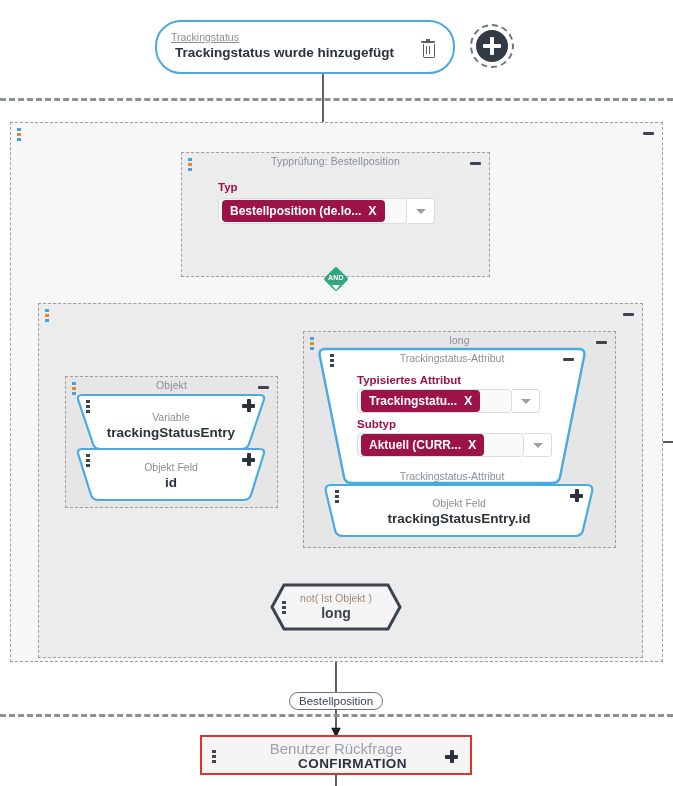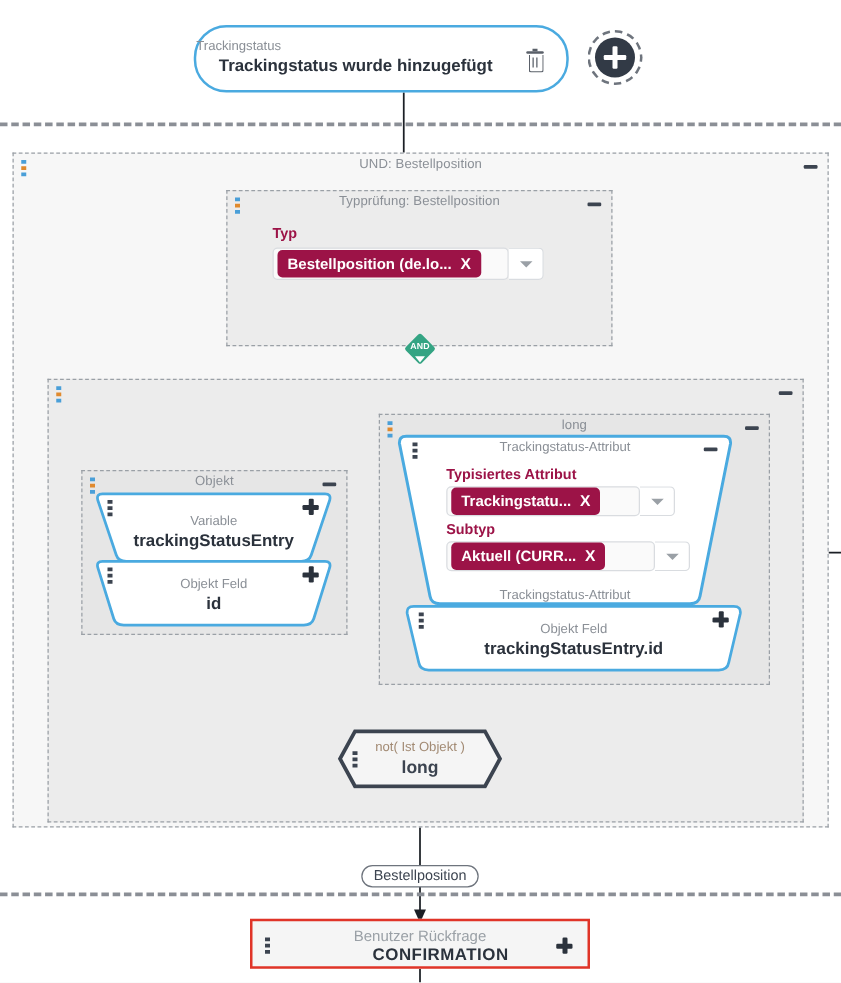--- a/index.html
+++ b/index.html
@@ -155,21 +155,21 @@
   .pill{
     position:absolute;border:1px solid #6e747d;border-radius:10px;
     background:#ffffff;font-size:11.5px;color:#3c4450;
     padding:2px 9px;white-space:nowrap;
   }
 
   
   .conf-node{
     position:absolute;border:2px solid #e03428;background:#f5f5f5;box-sizing:border-box;
   }
-  .conf-sub{font-size:12px;color:#9aa0a6;text-align:center;line-height:14px;}
+  .conf-sub{font-size:15px;color:#9aa0a6;text-align:center;line-height:14px;}
   .conf-main{font-size:13.5px;font-weight:bold;color:#2b323c;text-align:center;letter-spacing:.4px;line-height:17px;}
 </style>
 </head>
 <body>
 
 <div id="canvas">
 
   <svg class="wires" viewBox="0 0 673 786">
     <defs>
       <marker id="arw" markerWidth="9" markerHeight="9" refX="4.2" refY="4.2" orient="auto">
@@ -192,41 +192,40 @@
       <path d="M398,607 L565,607 L565,479 L620,479"></path>
 
       <path d="M336,630 L336,695"></path>
       <path d="M336,705 L336,733" marker-end="url(#arw)"></path>
 
       <path d="M336,775 L336,786"></path>
     </g>
   </svg>
 
   <div class="event-node" style="left:155px;top:20px;width:300px;height:54px;">
-    <div class="node-sub" style="position:absolute;left:0;top:9px;">Trackingstatus</div>
+    <div class="node-sub" style="position:absolute;left:14px;top:9px;text-decoration:underline;">Trackingstatus</div>
     <div class="node-main" style="position:absolute;left:18px;top:22px;">Trackingstatus wurde hinzugefügt</div>
     <div class="trash" style="right:18px;top:19px;">
       <div class="handle"></div>
         <div class="lid"></div>
         <div class="can"></div>
       <div class="bar" style="left:5px;"></div>
         <div class="bar" style="left:8px;"></div>
     </div>
   </div>
 
   <div class="add-circle" style="left:470px;top:24px;">
     <div class="inner"></div>
   </div>
 
   <div class="separator" style="top:98px;"></div>
   <div class="separator" style="top:714px;"></div>
 
   <div class="group" style="left:10px;top:122px;width:653px;height:540px;">
     <div class="grip" style="left:6px;top:5px;"></div>
-    <div class="group-title">UND: Bestellposition</div>
     <div class="minus" style="right:8px;top:9px;"></div>
   </div>
 
   <div class="group lvl2" style="left:181px;top:152px;width:309px;height:125px;">
     <div class="grip" style="left:6px;top:5px;"></div>
     <div class="group-title">Typprüfung: Bestellposition</div>
     <div class="minus" style="right:8px;top:9px;"></div>
   </div>
 
   <div class="field-label" style="position:absolute;left:218px;top:181px;">Typ</div>

